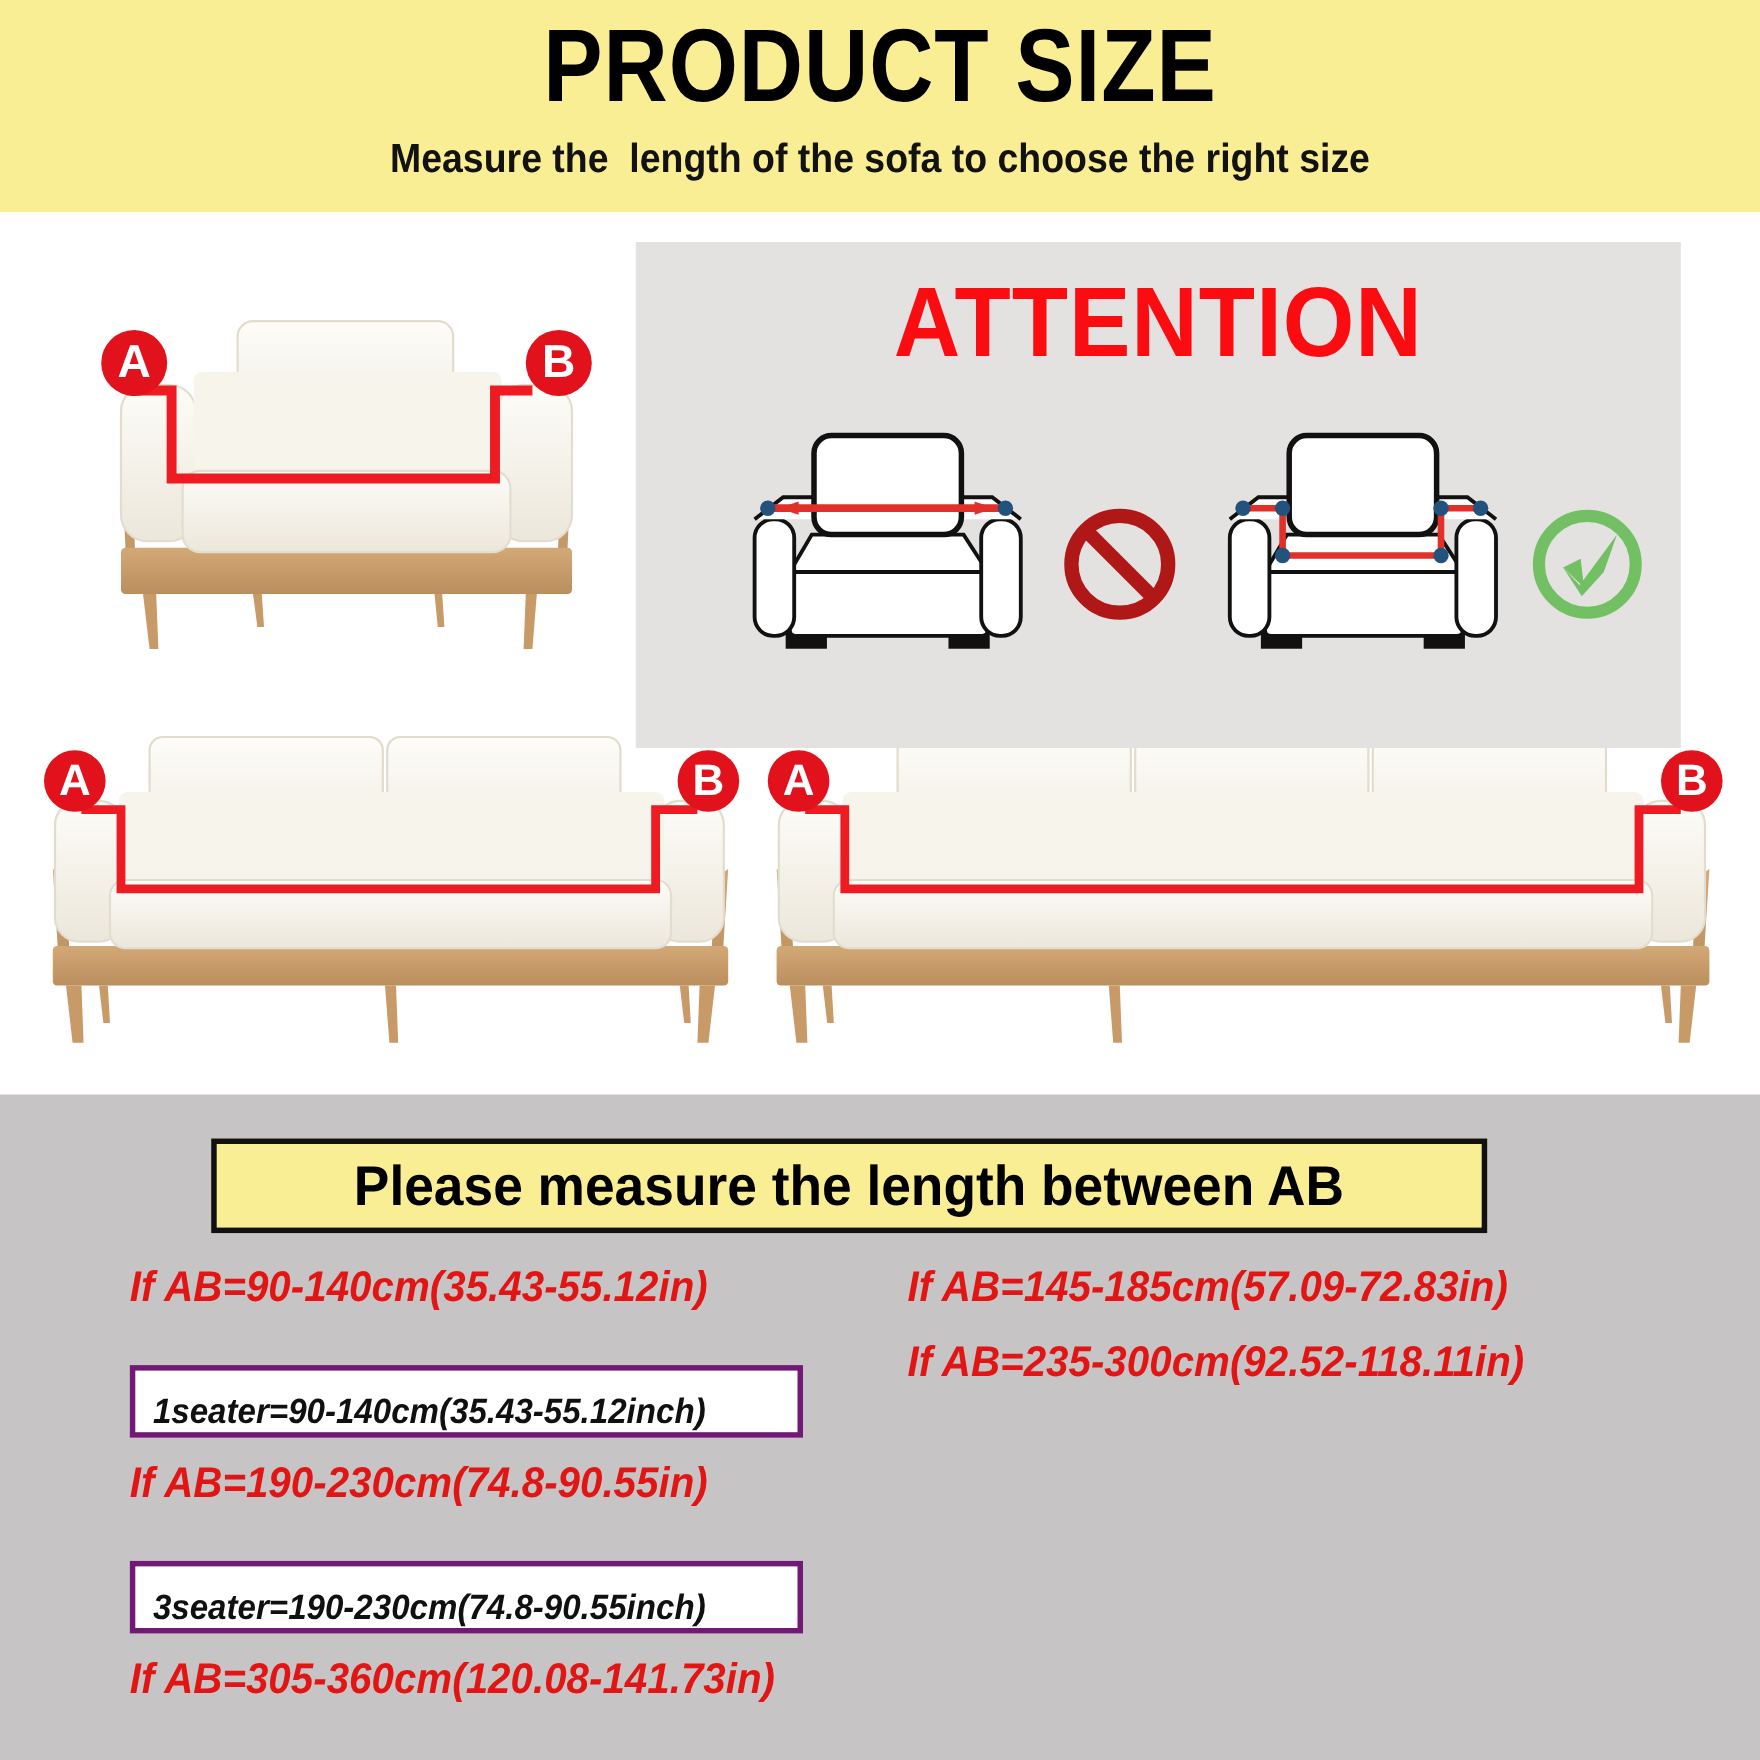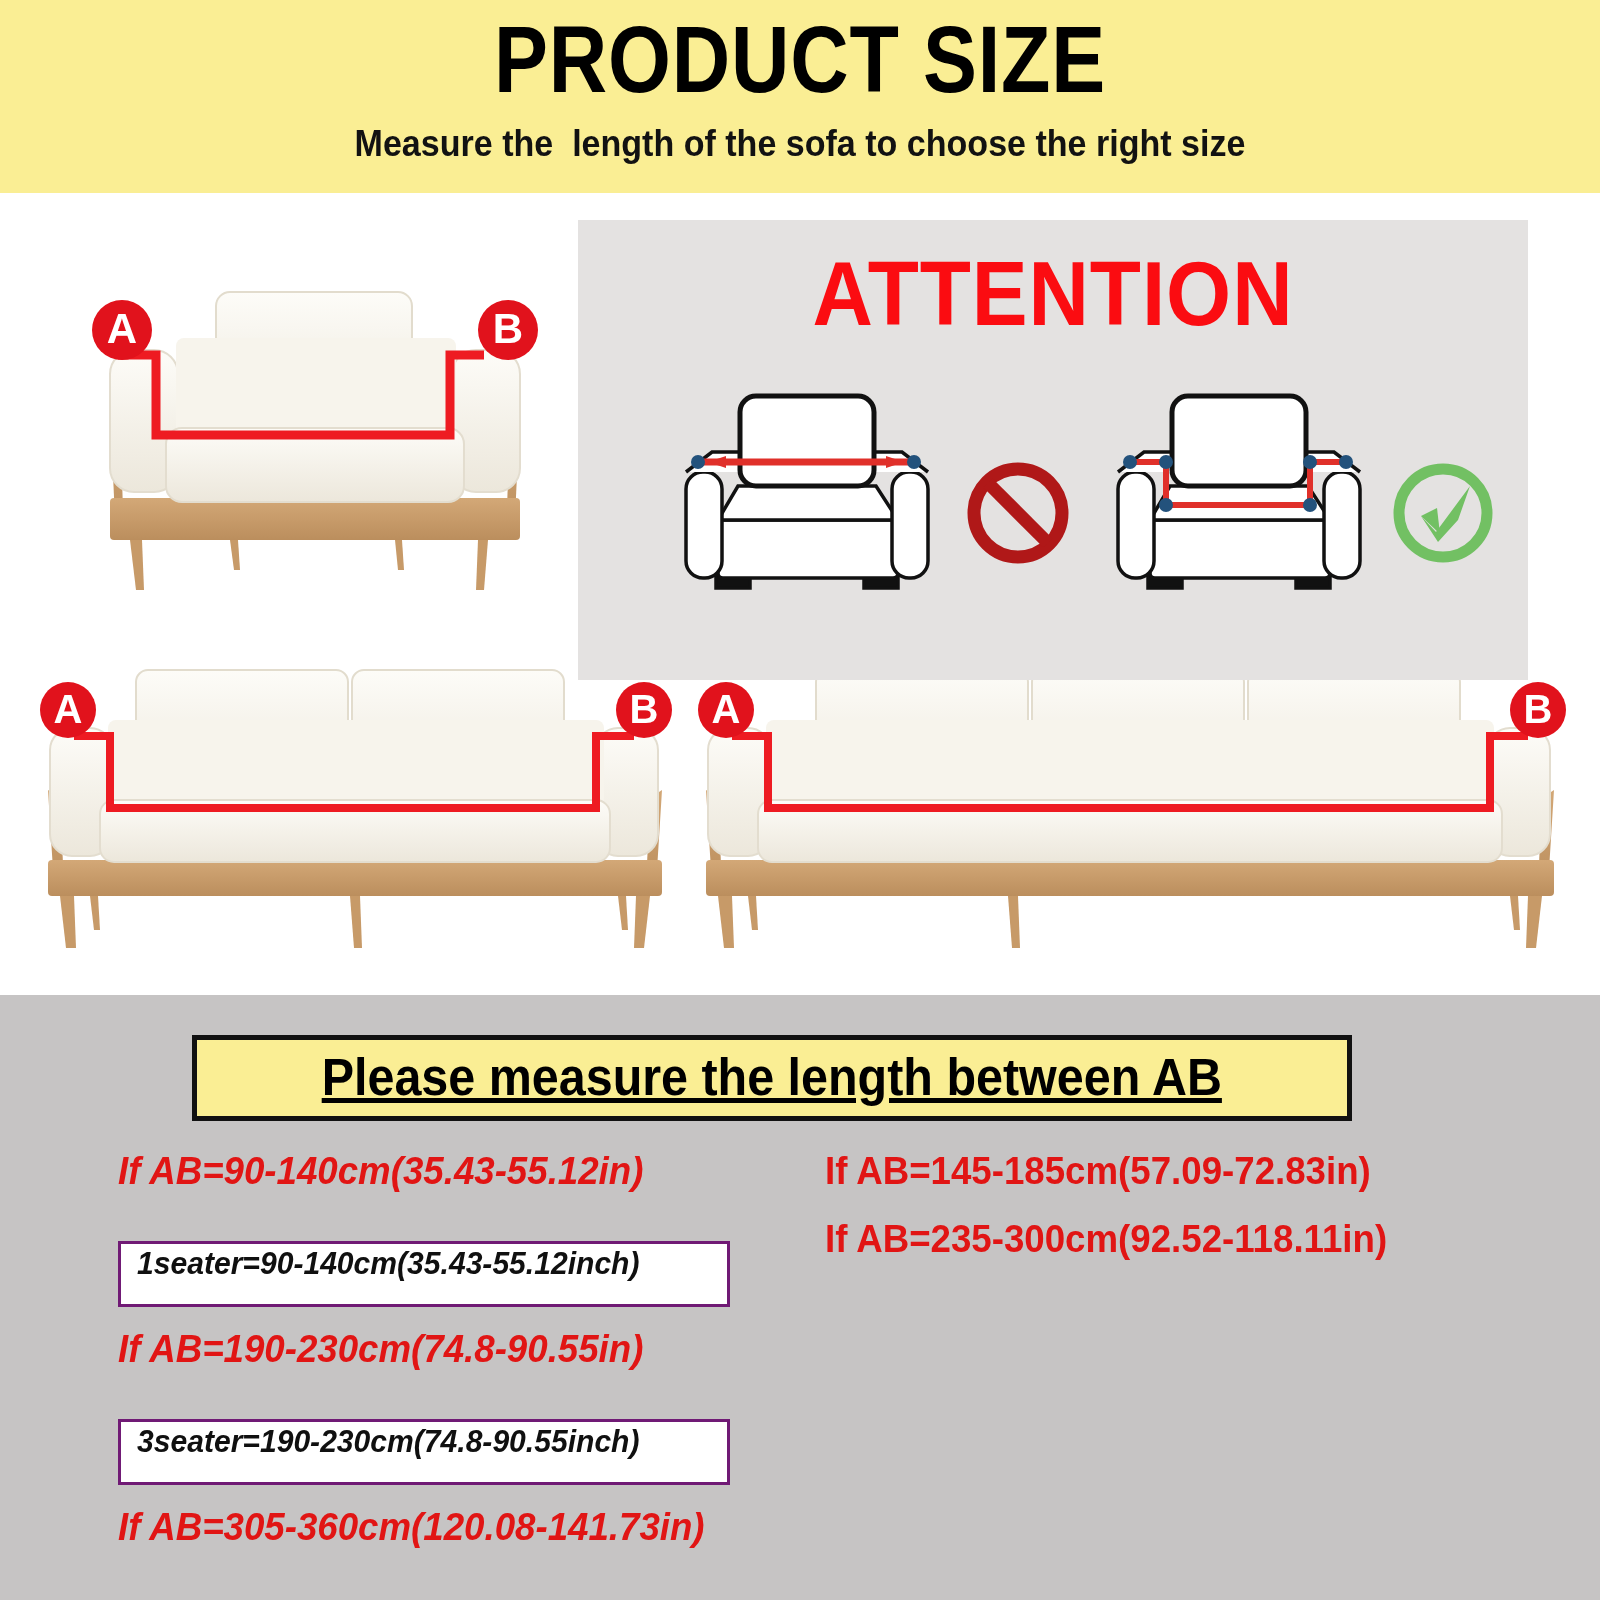--- a/index.html
+++ b/index.html
@@ -65,43 +65,43 @@
   .sofa-3 { left: 690px; top: 455px; width: 880px; height: 310px; }
 
   
   .bottom {
     position: absolute; left: 0; top: 995px; width: 1600px; height: 605px;
     background: #c6c4c4;
   }
   .banner {
     position: absolute; left: 192px; top: 40px; width: 1160px; height: 86px;
     background: #faee94; border: 5px solid #111111;
-    display: flex; align-items: center; justify-content: center; text-decoration: underline;
+    display: flex; align-items: center; justify-content: center;
   }
   .banner-text {
     font-size: 51px; line-height: 56px; font-weight: 700; color: #000;
     font-family: "Liberation Sans Narrow", "Liberation Sans", sans-serif;
     transform: scaleX(0.95); transform-origin: center center;
   }
 
   .table { position: absolute; left: 0; top: 150px; width: 1600px; }
   .col { position: absolute; top: 0; }
   .col.left  { left: 118px;  width: 612px; font-style: italic; }
-  .col.right { left: 825px;  width: 617px; }
+  .col.right { left: 825px;  width: 617px; font-style: italic; }
 
   .size-group { margin-bottom: 16px; }
   .cond {
     font-size: 39px; line-height: 52px; font-weight: 700; color: #e11514;
     font-family: "Liberation Sans Narrow", "Liberation Sans", sans-serif;
     transform: scaleX(0.94); transform-origin: left center;
     white-space: nowrap; margin-bottom: 6px;
   }
   .valuebox {
-    background: #ffffff; border: 3px solid #701a75;
-    height: 66px; display: flex; align-items: flex-start;
+    background: #ffffff; border: 5px solid #701a75;
+    height: 66px; display: flex; align-items: flex-end;
     padding-left: 16px;
     margin-top: 44px;
   }
   .valuebox span {
     font-size: 32px; line-height: 38px; font-weight: 700; color: #101010;
     font-family: "Liberation Sans Narrow", "Liberation Sans", sans-serif;
     transform: scaleX(0.94); transform-origin: left center;
     white-space: nowrap;
   }
   .size-group.g5 { margin-top: 2px; }

